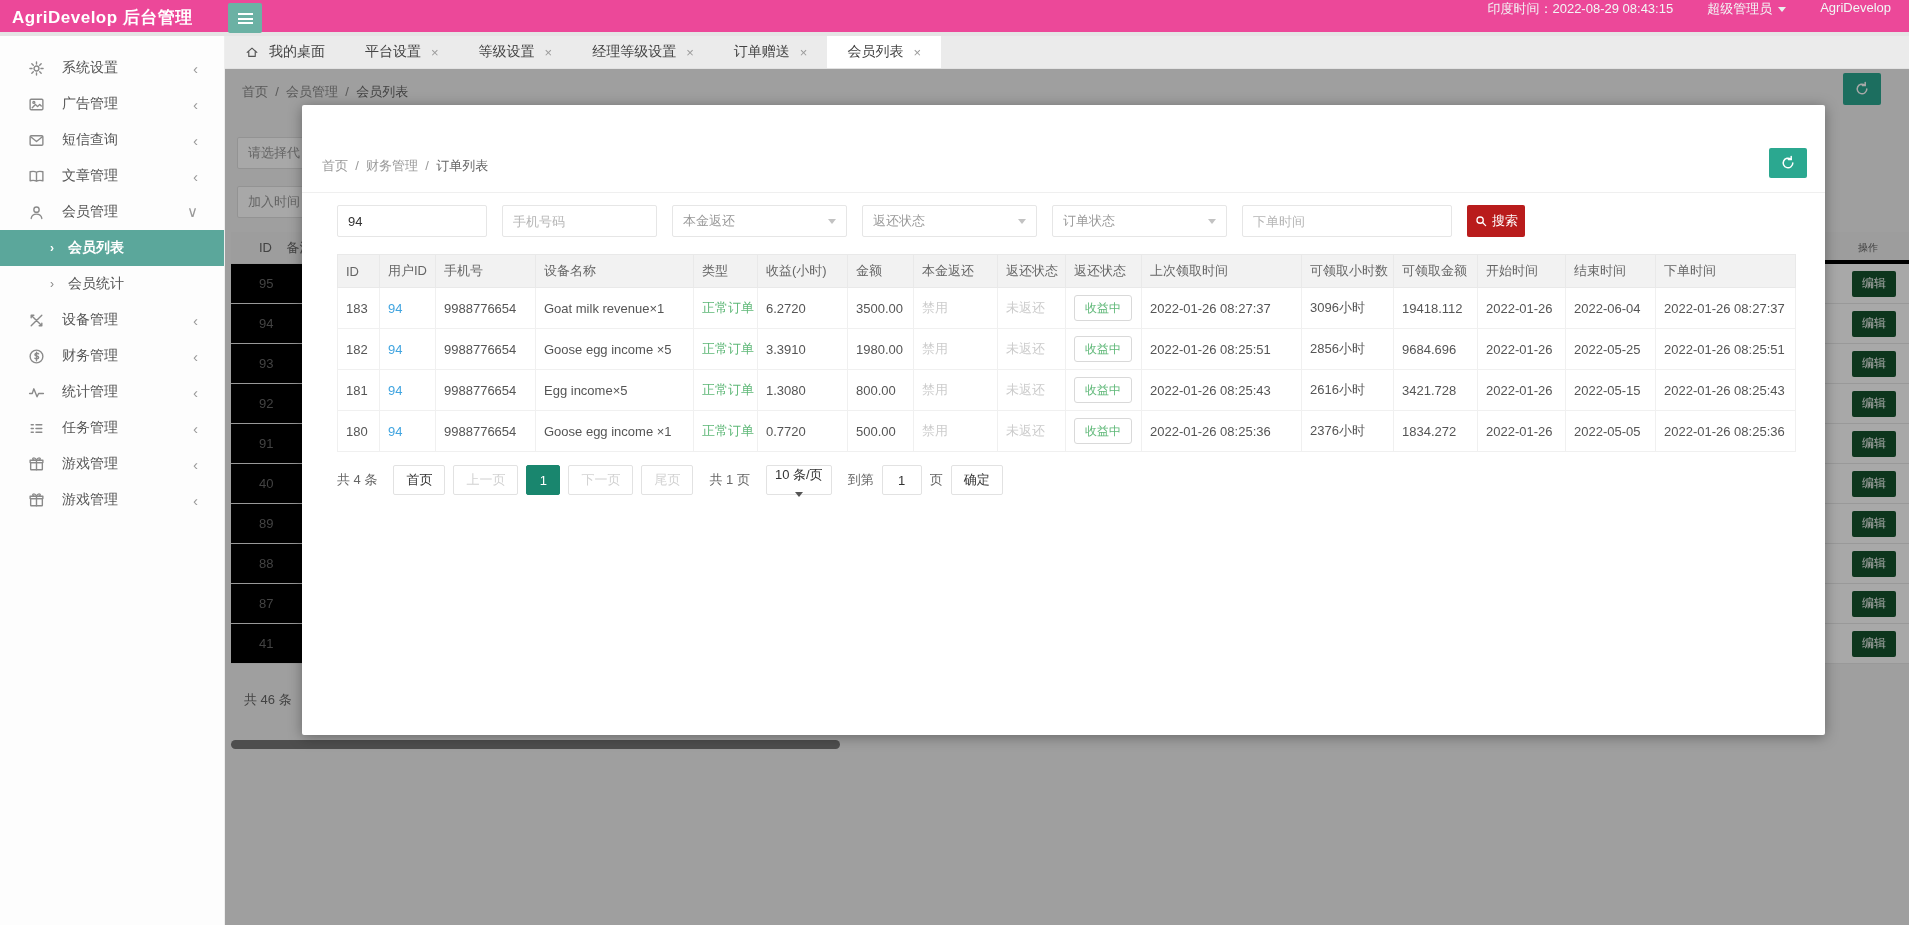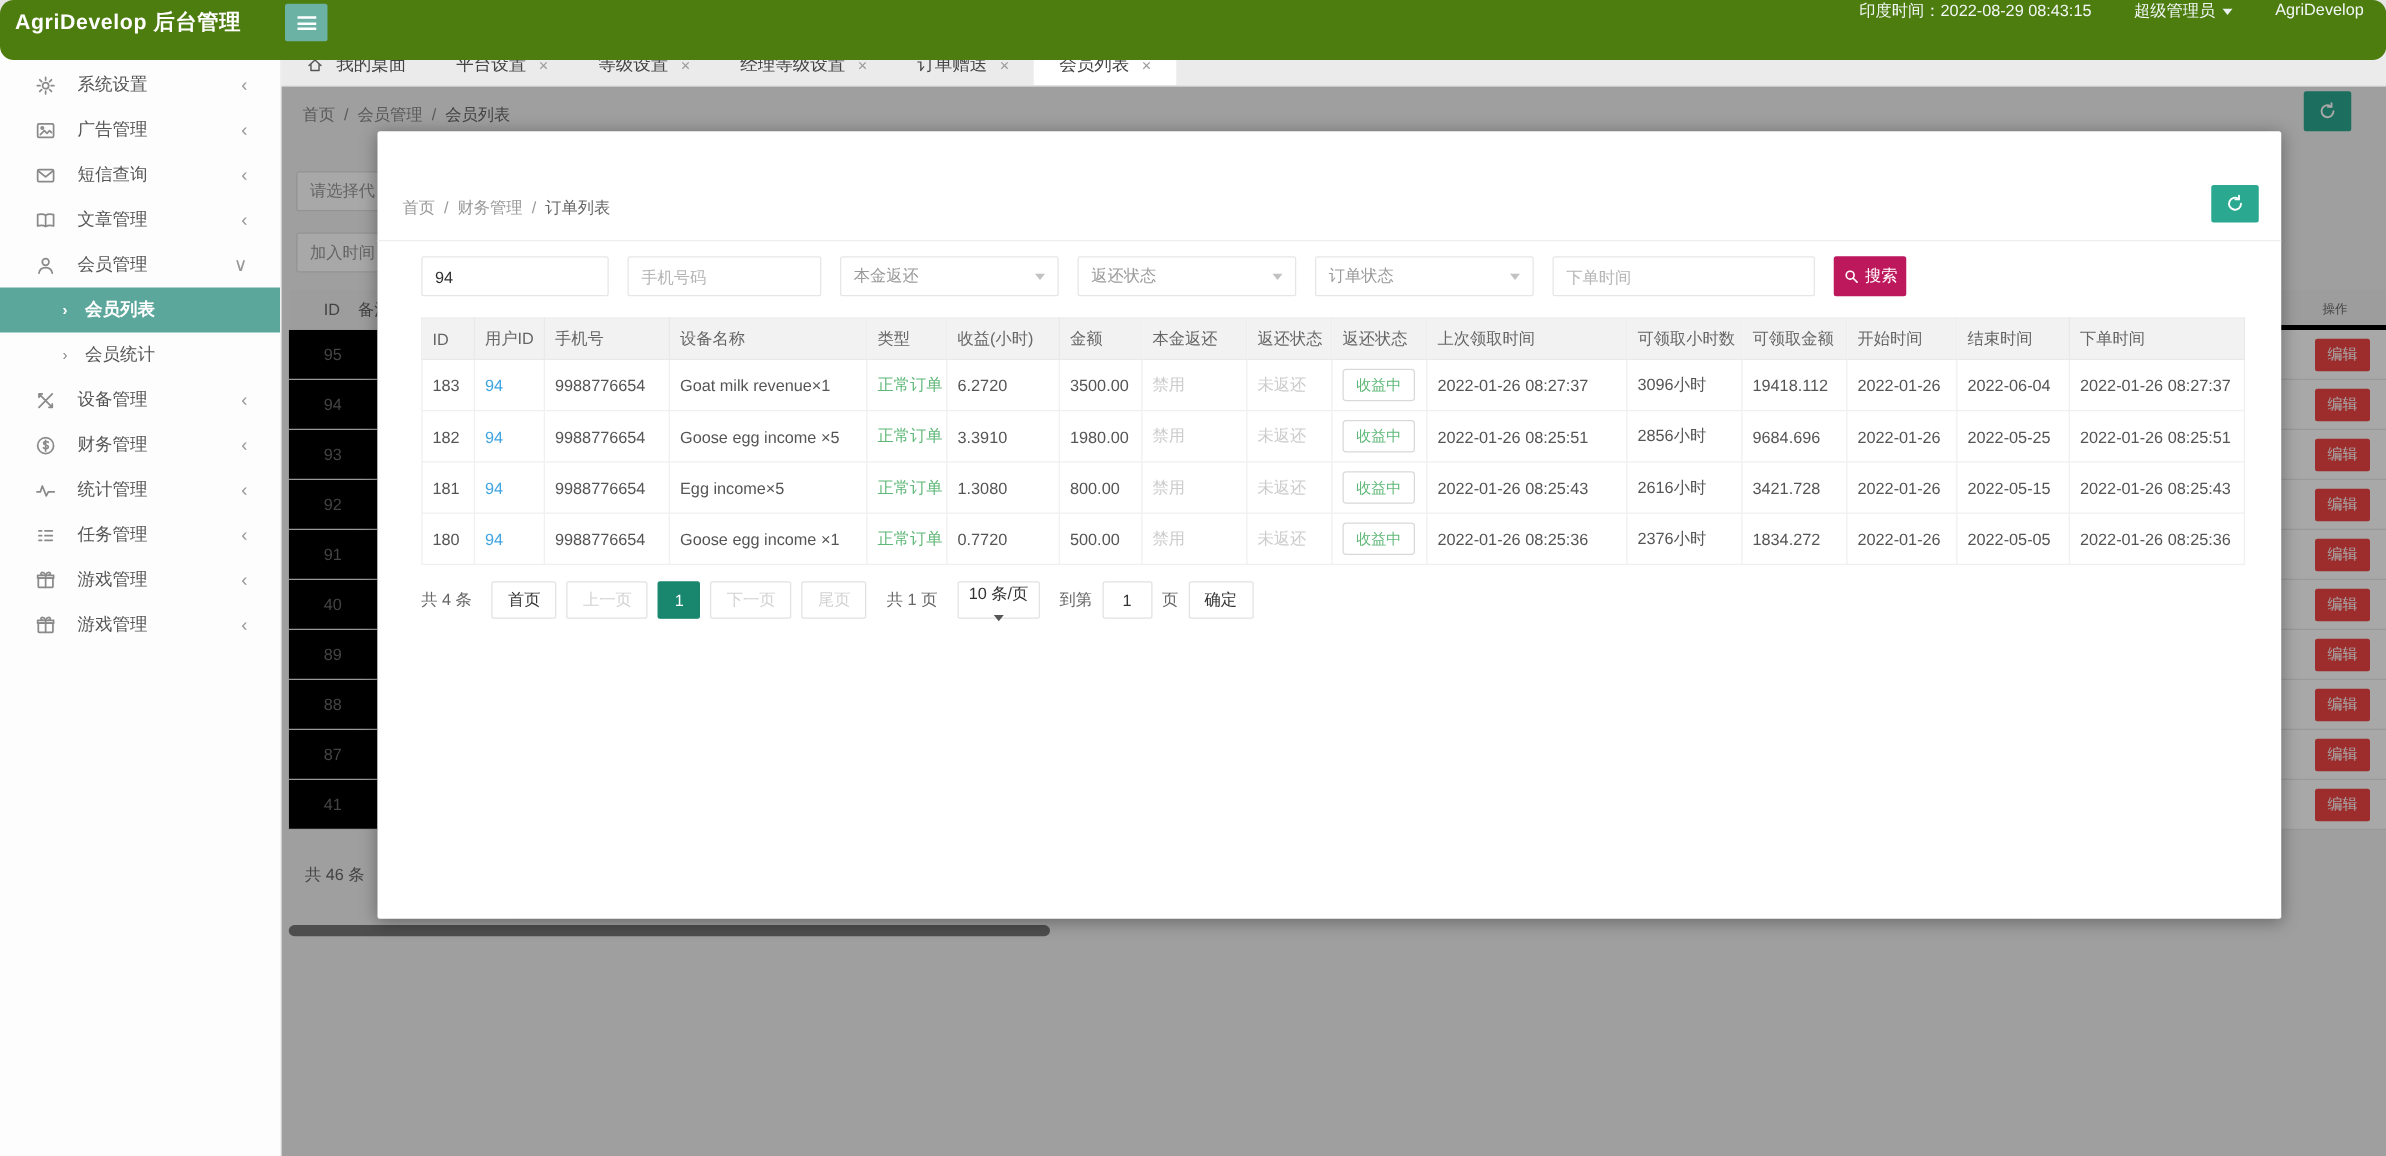--- a/index.html
+++ b/index.html
@@ -1,20 +1,20 @@
 <!DOCTYPE html>
 <html><head>
 <meta charset="utf-8">
 <style>
   * { margin:0; padding:0; box-sizing:border-box; }
   html,body { width:1909px; height:925px; overflow:hidden; background:#e5e5e5;
               font-family:"Liberation Sans","DejaVu Sans",sans-serif; }
 
   
-  .topbar { position:absolute; left:0; top:0; width:1909px; height:48px; background:#4d7c0f; z-index:30;border-radius:11px; }
+  .topbar { position:absolute; left:0; top:0; width:1909px; height:32px; background:#ec4899; z-index:30; }
   .brand { position:absolute; left:12px; top:0; line-height:36px; color:#fff; font-size:17px; font-weight:bold; letter-spacing:.5px; }
   .hamburger { position:absolute; left:228px; top:3px; width:34px; height:30px; background:#6BB1A4; border-radius:2px;
                display:flex; align-items:center; justify-content:center; cursor:pointer; }
   .hamburger .bars { width:15px; height:11px; border-top:2px solid #fff; border-bottom:2px solid #fff; position:relative; }
   .hamburger .bars:after { content:""; position:absolute; left:0; top:3.5px; width:15px; height:2px; background:#fff; }
   .topbar-right { position:absolute; right:18px; top:0; height:36px; display:flex; align-items:flex-start; gap:34px; color:#f2f7f6; font-size:13px; }
   .caret-down { display:inline-block; margin-left:6px; border-left:4px solid transparent; border-right:4px solid transparent; border-top:5px solid #e8f1ef; vertical-align:middle; }
 
   
   .sidebar { position:absolute; left:0; top:36px; width:225px; height:889px; background:#fdfdfd; z-index:25; border-right:1px solid #eee; }
@@ -40,21 +40,21 @@
   .bg-crumb b { color:#666; font-weight:normal; }
   .bg-refresh { position:absolute; left:1618px; top:4px; width:38px; height:32px; background:#2BA890; border-radius:2px; display:flex; align-items:center; justify-content:center; cursor:pointer; }
   .bg-input { position:absolute; left:12px; width:150px; height:32px; background:#fff; border:1px solid #e0e0e0; border-radius:2px; font-size:13px; color:#999; line-height:30px; padding-left:10px; white-space:nowrap; overflow:hidden; }
   .bg-table-left { position:absolute; left:6px; top:163px; width:71px; overflow:hidden; }
   .bg-th, .bg-td { background:#000000; border-bottom:1px solid #e8e8e8; white-space:nowrap; padding-left:28px; font-size:13px; color:#666; }
   .bg-th { background:#efefef; height:32px; line-height:32px; color:#666; }
   .bg-td { height:40px; line-height:40px; }
   .bg-table-right { position:absolute; left:1597px; top:163px; width:87px; }
   .bg-th-r { height:32px; line-height:32px; background:#efefef; border-bottom:4px solid #000000; font-size:10px; color:#666; padding-left:36px; }
   .bg-td-r { height:40px; background:#fff; border-bottom:1px solid #e8e8e8; display:flex; align-items:center; }
-  .edit-btn { margin-left:30px; width:44px; height:26px; background:#ef4444; color:#fff; font-size:12px; border:none; border-radius:2px; cursor:pointer; }
+  .edit-btn { margin-left:30px; width:44px; height:26px; background:#14532d; color:#fff; font-size:12px; border:none; border-radius:2px; cursor:pointer; }
   .bg-total { position:absolute; left:19px; top:622px; font-size:13px; color:#666; }
   .bg-scrollbar { position:absolute; left:6px; top:671px; width:609px; height:9px; background:#777; border-radius:5px; }
 
   
   .overlay { position:absolute; left:225px; top:69px; width:1684px; height:856px; background:rgba(0,0,0,.34); z-index:5; }
 
   
   .modal { position:absolute; left:302px; top:105px; width:1523px; height:630px; background:#fff; z-index:10; border-radius:2px; box-shadow:0 2px 14px rgba(0,0,0,.35); }
   .modal-titlebar { position:absolute; left:0; top:0; width:100%; height:37px; background:#f8f8f8; border-bottom:1px solid #ececec; border-radius:2px 2px 0 0; }
   .modal-title { position:absolute; left:20px; top:0; line-height:37px; font-size:14px; color:#333; }
@@ -64,21 +64,21 @@
   .m-crumb { position:absolute; left:20px; top:52px; font-size:13px; color:#999; }
   .m-crumb b { color:#666; font-weight:normal; }
   .m-refresh { position:absolute; right:18px; top:43px; width:38px; height:30px; background:#2BA890; border:none; border-radius:2px; display:flex; align-items:center; justify-content:center; cursor:pointer; }
   .m-divider { position:absolute; left:0; top:87px; width:100%; height:1px; background:#efefef; }
 
   .filters { position:absolute; left:35px; top:100px; display:flex; gap:15px; }
   .f-input, .f-select { height:32px; border:1px solid #e6e6e6; border-radius:2px; background:#fff; font-size:13px; color:#333; padding:0 10px; font-family:inherit; }
   .f-input::placeholder { color:#b5b5b5; }
   .f-select { position:relative; display:flex; align-items:center; color:#9a9a9a; cursor:pointer; }
   .f-select .sel-caret { position:absolute; right:10px; border-left:4px solid transparent; border-right:4px solid transparent; border-top:5px solid #c2c2c2; }
-  .search-btn { height:32px; width:58px; background:#be185d; color:#fff; border:none; border-radius:2px; font-size:13px; display:flex; align-items:center; justify-content:center; gap:4px; cursor:pointer; }
+  .search-btn { height:32px; width:58px; background:#b91c1c; color:#fff; border:none; border-radius:2px; font-size:13px; display:flex; align-items:center; justify-content:center; gap:4px; cursor:pointer; }
   .search-btn svg { stroke:#fff; fill:none; stroke-width:1.5; stroke-linecap:round; }
 
   .otable { position:absolute; left:35px; top:149px; border-collapse:collapse; table-layout:fixed; width:1458px; font-size:13px; color:#555; }
   .otable th { background:#f2f2f2; font-weight:normal; color:#666; height:33px; text-align:left; padding:0 8px; border:1px solid #e9e9e9; white-space:nowrap; overflow:hidden; }
   .otable td { height:41px; padding:0 8px; border:1px solid #f0f0f0; white-space:nowrap; overflow:hidden; }
   .c-link { color:#42A5E0; cursor:pointer; }
   .c-green { color:#5FB878; }
   .c-gray { color:#ccc; }
   .status-btn { width:58px; height:26px; background:#fff; border:1px solid #d9d9d9; border-radius:3px; color:#5FB878; font-size:12px; cursor:pointer; }
 

